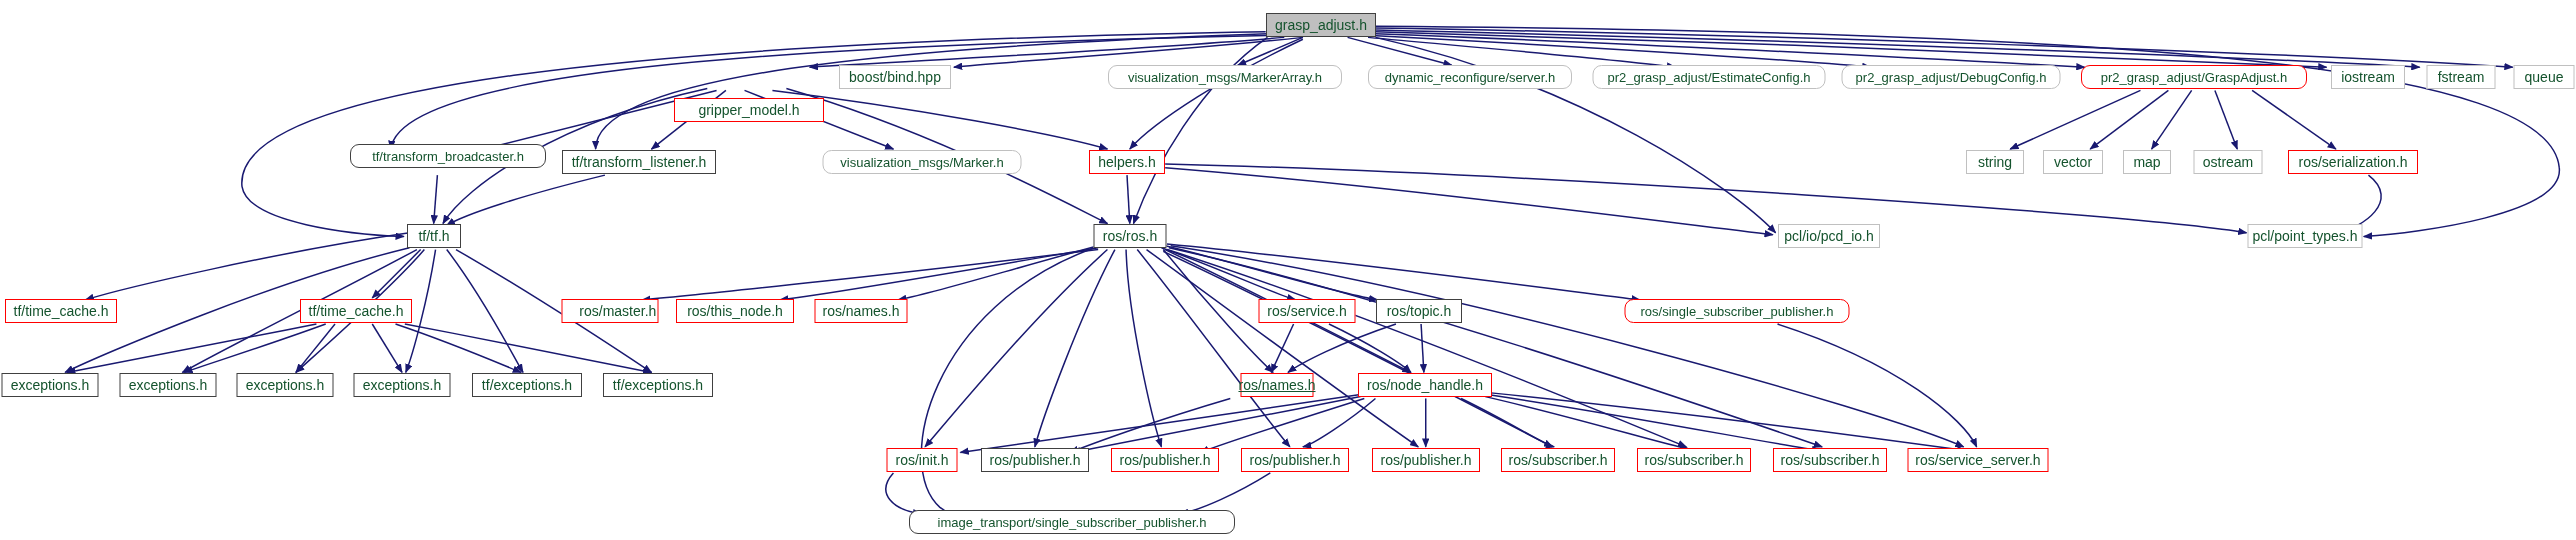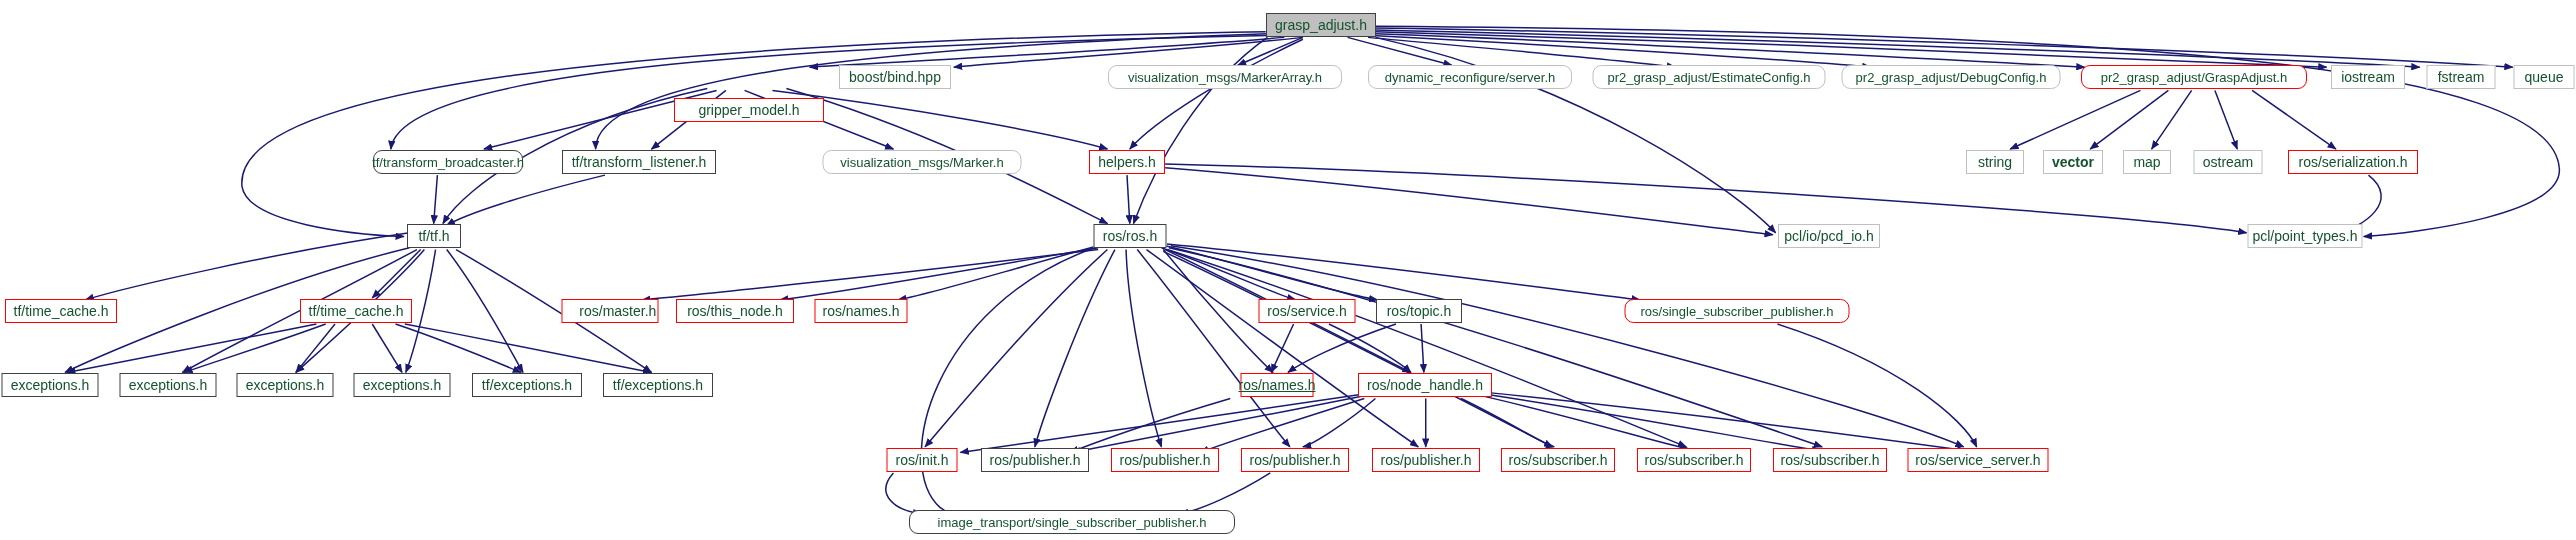--- a/index.html
+++ b/index.html
@@ -144,26 +144,26 @@
       <div class="node red" style="left: 749px; top: 74px; width: 150px; margin-top: 36px;">gripper_model.h</div>
       <div class="node " style="left: 895px; top: 77px; width: 112px;">boost/bind.hpp</div>
       <div class="node small" style="left: 1225px; top: 77px; width: 234px;">visualization_msgs/MarkerArray.h</div>
       <div class="node small" style="left: 1470px; top: 77px; width: 204px;">dynamic_reconfigure/server.h</div>
       <div class="node small" style="left: 1709px; top: 77px; width: 233px;">pr2_grasp_adjust/EstimateConfig.h</div>
       <div class="node small" style="left: 1951px; top: 77px; width: 219px;">pr2_grasp_adjust/DebugConfig.h</div>
       <div class="node red small" style="left: 2194px; top: 77px; width: 226px;">pr2_grasp_adjust/GraspAdjust.h</div>
       <div class="node " style="left: 2368px; top: 77px; width: 74px;">iostream</div>
       <div class="node " style="left: 2461px; top: 77px; width: 69px;">fstream</div>
       <div class="node " style="left: 2544px; top: 77px; width: 61px;">queue</div>
-      <div class="node dark small" style="left: 448px; top: 162px; width: 150px;">tf/transform_broadcaster.h</div>
+      <div class="node dark small" style="left: 448px; top: 156px; width: 196px;">tf/transform_broadcaster.h</div>
       <div class="node dark" style="left: 639px; top: 162px; width: 154px;">tf/transform_listener.h</div>
       <div class="node small" style="left: 922px; top: 162px; width: 199px;">visualization_msgs/Marker.h</div>
       <div class="node red" style="left: 1127px; top: 162px; width: 76px;">helpers.h</div>
       <div class="node " style="left: 1995px; top: 162px; width: 58px;">string</div>
-      <div class="node " style="left: 2073px; top: 162px; width: 60px; font-weight: bold;">vector</div>
+      <div class="node " style="left: 2073px; top: 162px; width: 60px;">vector</div>
       <div class="node " style="left: 2147px; top: 162px; width: 48px;">map</div>
       <div class="node " style="left: 2228px; top: 162px; width: 69px;">ostream</div>
       <div class="node red" style="left: 2353px; top: 162px; width: 130px;">ros/serialization.h</div>
       <div class="node dark" style="left: 434px; top: 236px; width: 54px;">tf/tf.h</div>
       <div class="node dark" style="left: 1130px; top: 236px; width: 73px;">ros/ros.h</div>
       <div class="node " style="left: 1829px; top: 236px; width: 102px;">pcl/io/pcd_io.h</div>
       <div class="node " style="left: 2305px; top: 236px; width: 115px;">pcl/point_types.h</div>
       <div class="node red" style="left: 61px; top: 311px; width: 112px;">tf/time_cache.h</div>
       <div class="node red" style="left: 356px; top: 311px; width: 112px;">tf/time_cache.h</div>
       <div class="node red" style="left: 610px; top: 311px; width: 97px; padding-left: 23px;">ros/master.h</div>

